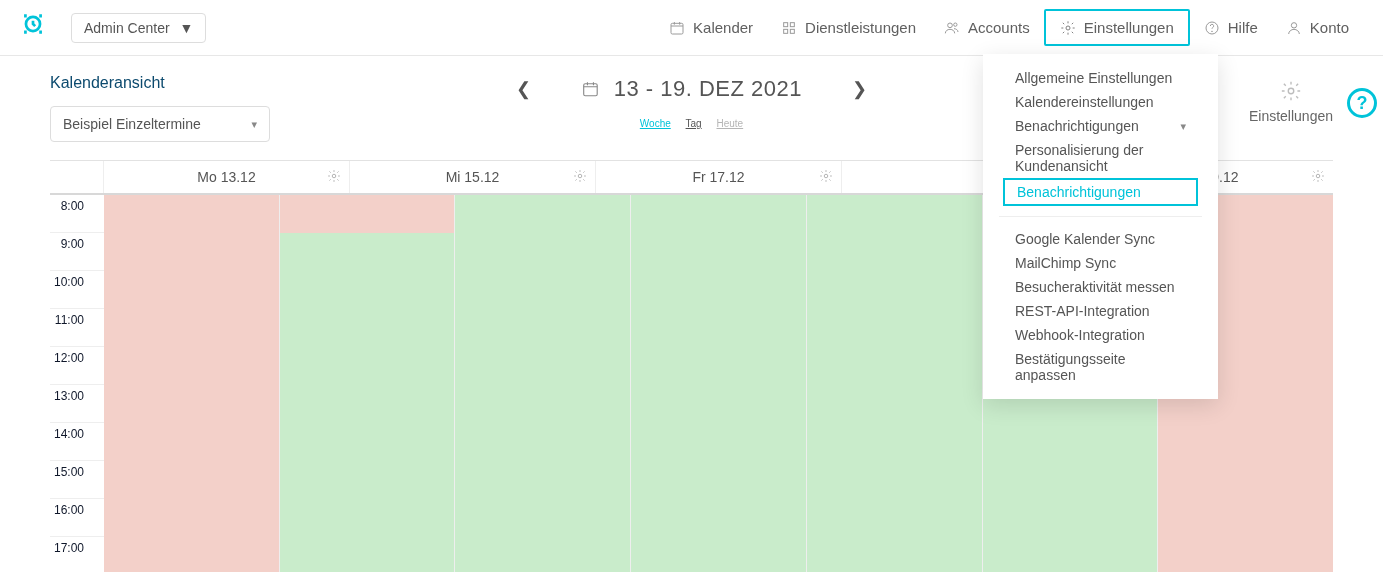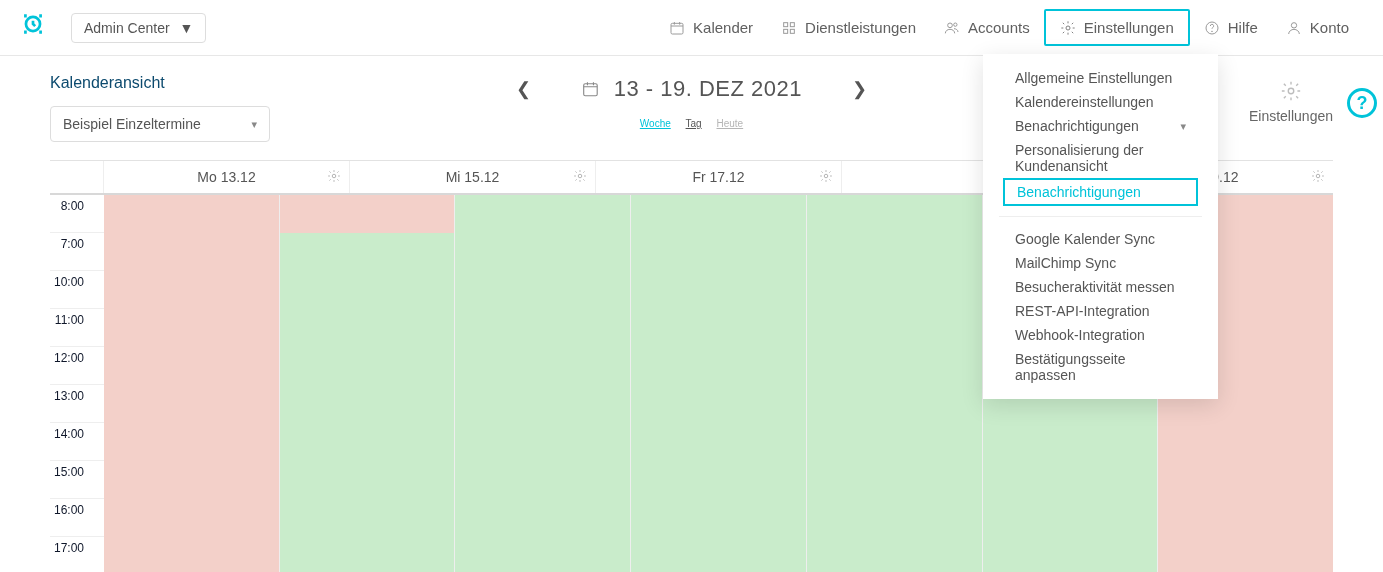--- a/index.html
+++ b/index.html
@@ -274,21 +274,21 @@
         <div class="hour-label">8:00</div>
         <div class="cell"></div>
         <div class="cell"></div>
         <div class="cell"></div>
         <div class="cell"></div>
         <div class="cell"></div>
         <div class="cell"></div>
         <div class="cell"></div>
       </div>
       <div class="hour-row">
-        <div class="hour-label">7:00</div>
+        <div class="hour-label">9:00</div>
         <div class="cell"></div>
         <div class="cell"></div>
         <div class="cell"></div>
         <div class="cell"></div>
         <div class="cell"></div>
         <div class="cell"></div>
         <div class="cell"></div>
       </div>
       <div class="hour-row">
         <div class="hour-label">10:00</div>

